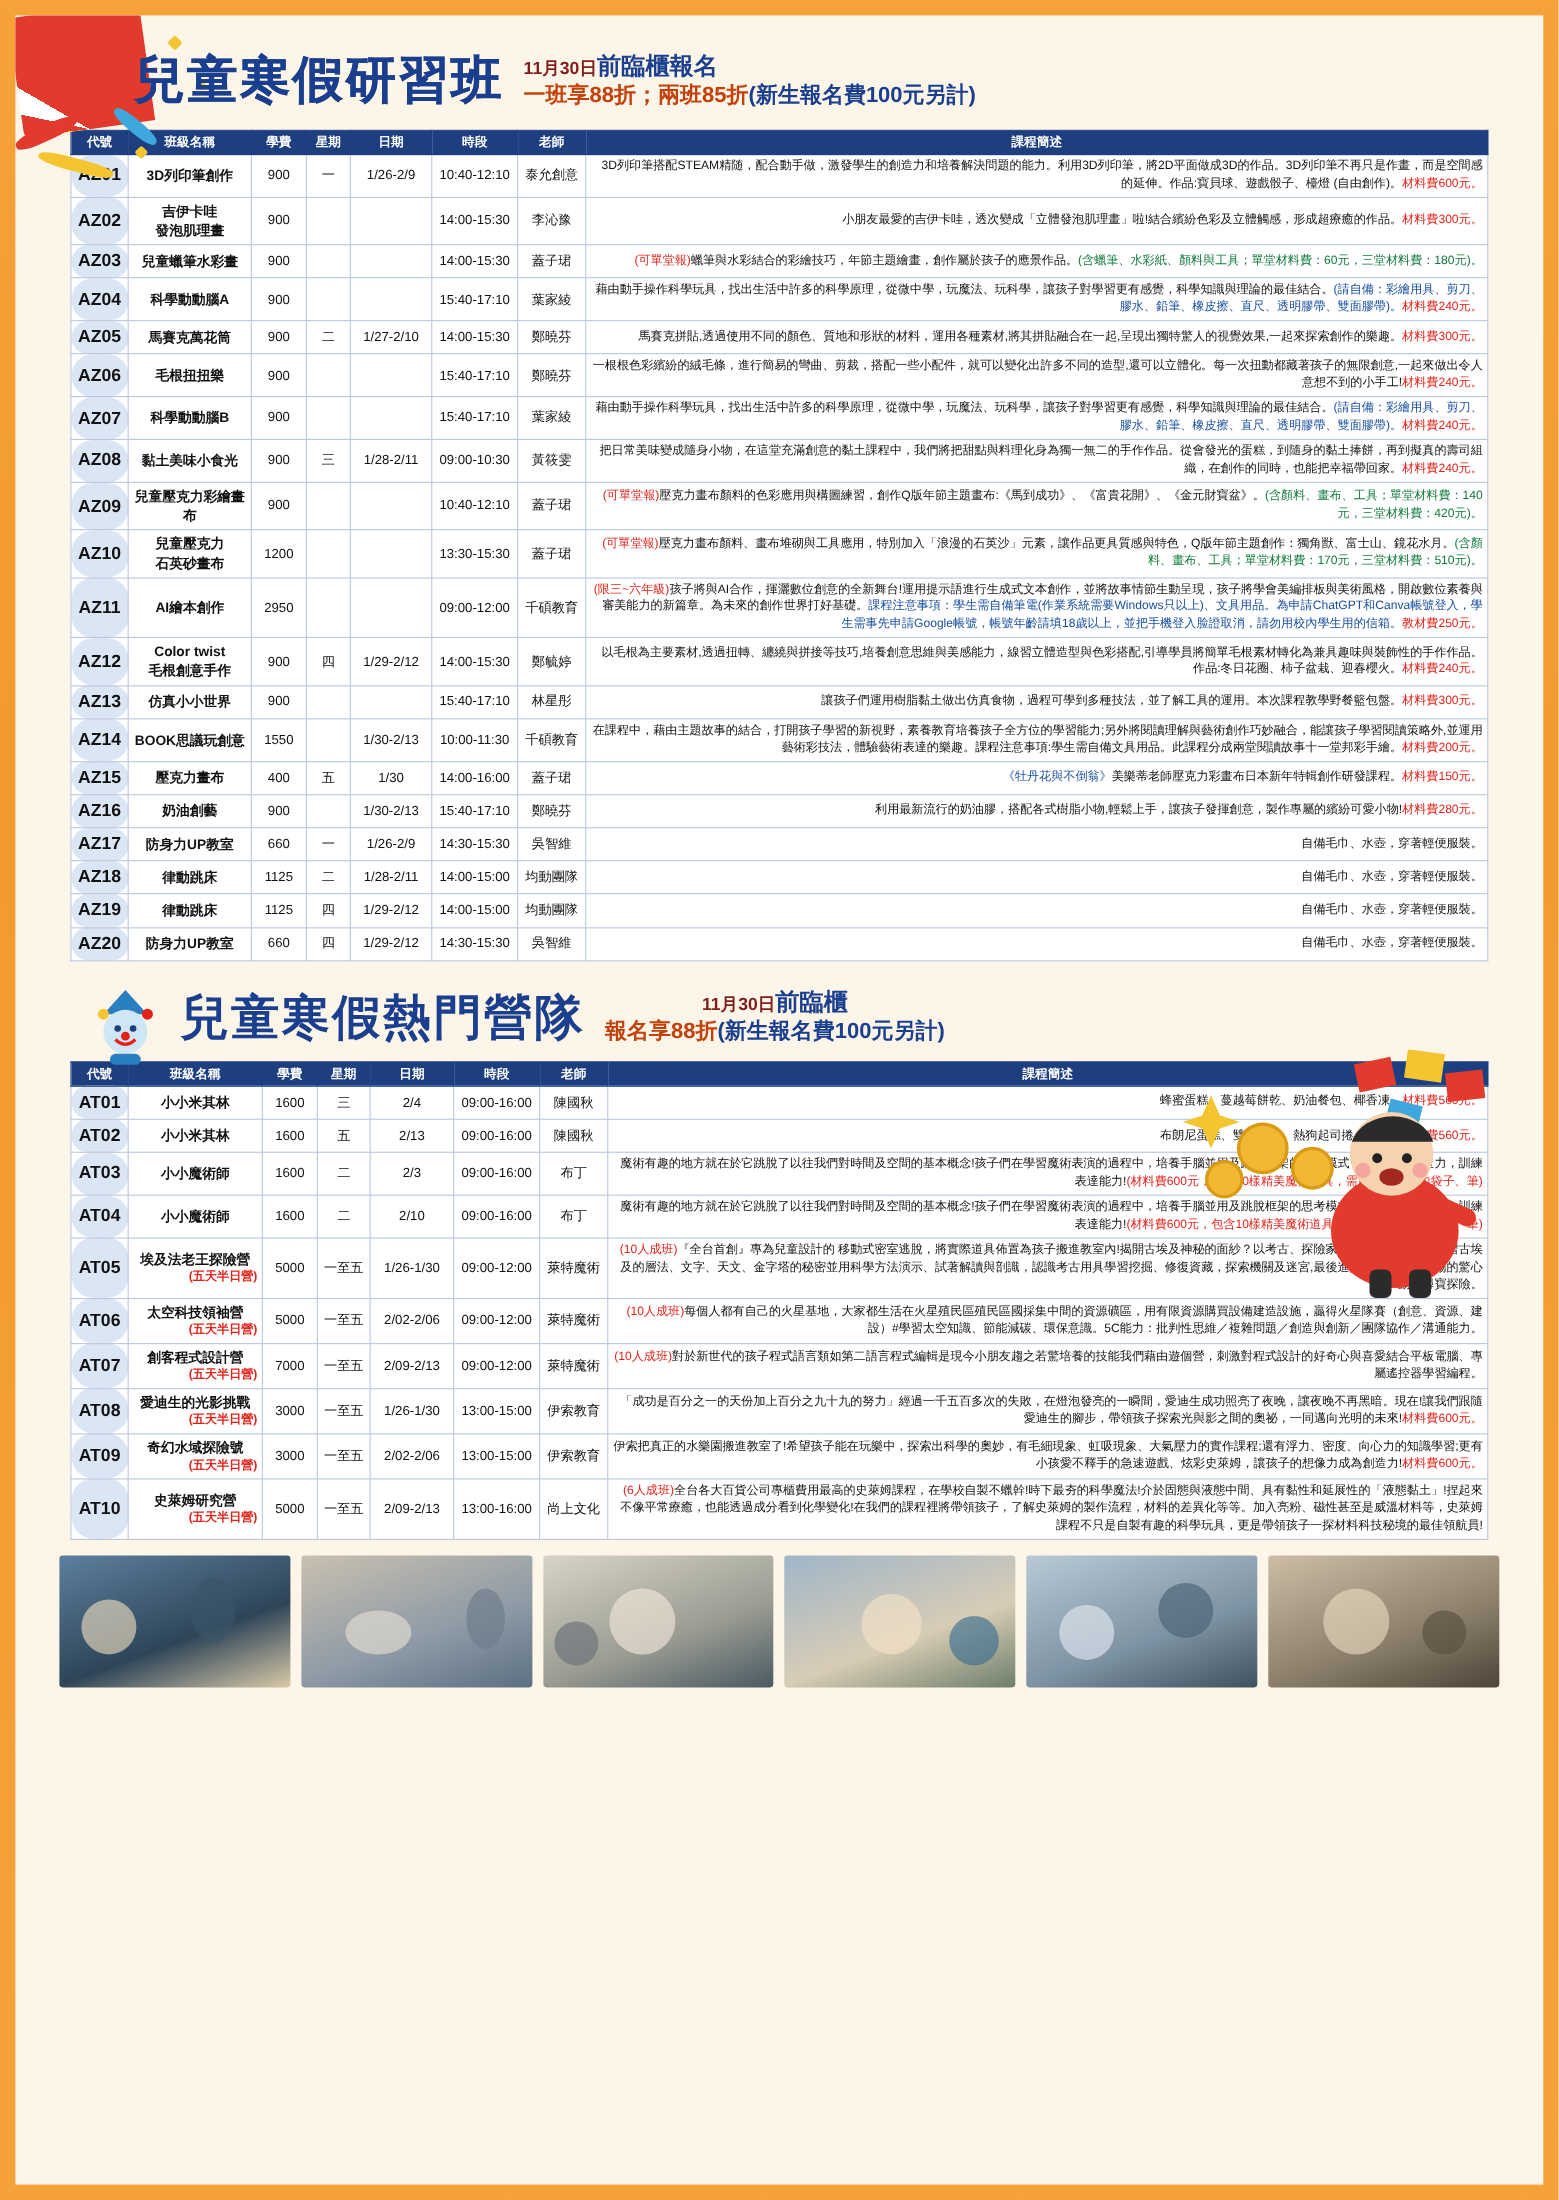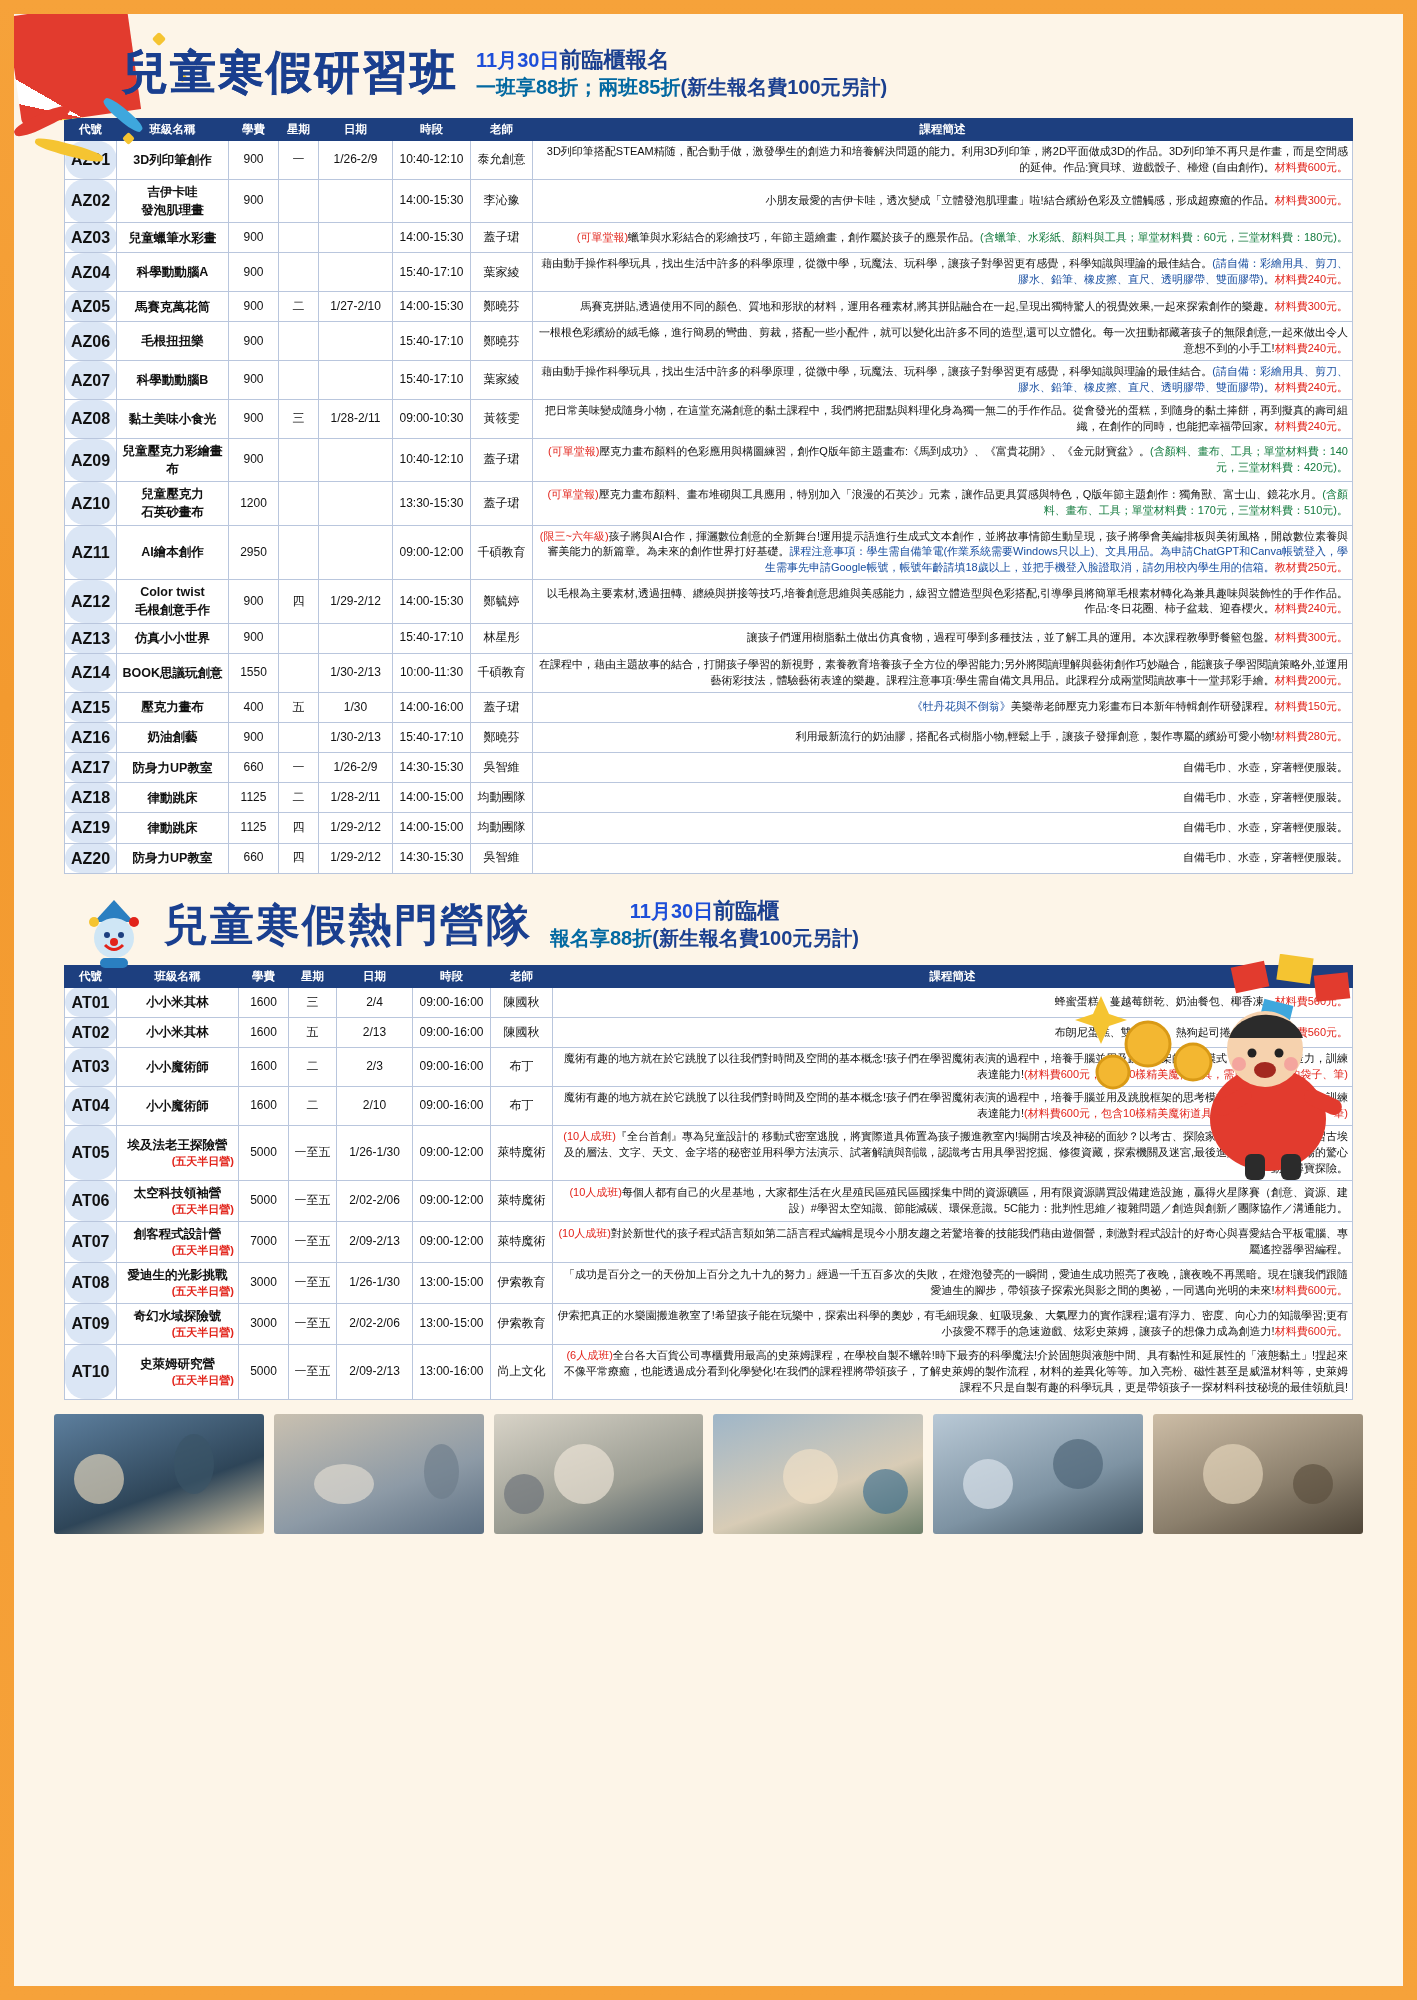--- a/index.html
+++ b/index.html
@@ -34,23 +34,23 @@
   
   .head-wrap { position:relative; padding:28px 40px 6px 108px; }
   .title-row { display:flex; align-items:center; gap:18px; }
   h1.main-title {
     margin:0; font-size:46px; letter-spacing:2px; color:#1a3f8f;
     font-family:"DejaVu Sans","Liberation Sans",sans-serif; font-weight:bold;
     -webkit-text-stroke:0.4px #1a3f8f;
   }
   .promo { line-height:1.35; }
   .promo .l1 { font-size:22px; font-weight:bold; color:#1a3f8f; }
-  .promo .l1 .red { color:#1d4ed8; font-size:20px; }
+  .promo .l1 .red { color:#7f1d1d; font-size:16px; }
   .promo .l2 { font-size:20px; font-weight:bold; color:#1a3f8f; }
-  .promo .l2 .red { color:#0369a1; }
+  .promo .l2 .red { color:#c2410c; }
 
   
   table.sched {
     width:calc(100% - 100px);
     margin:8px 50px 0 50px;
     border-collapse:collapse;
     font-size:11.5px;
     background:#fff;
     table-layout:fixed;
   }

